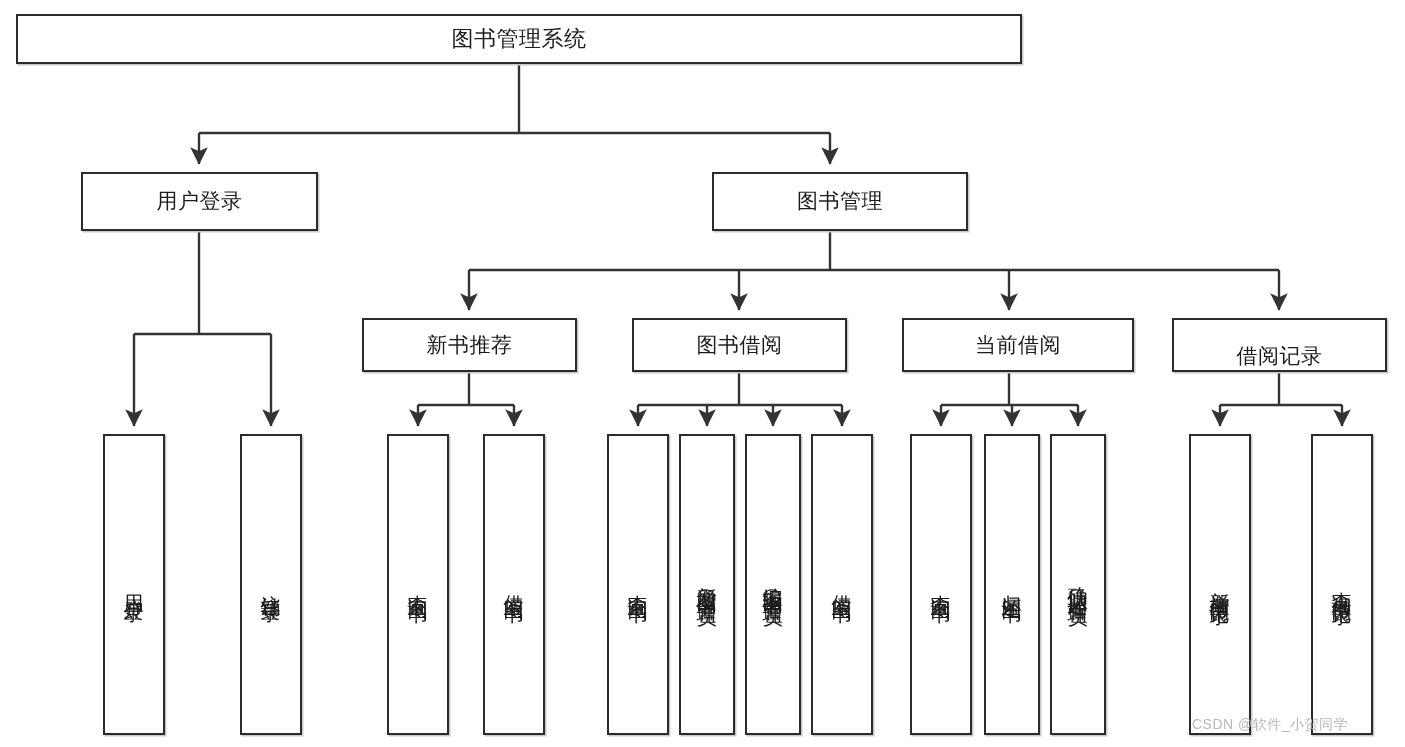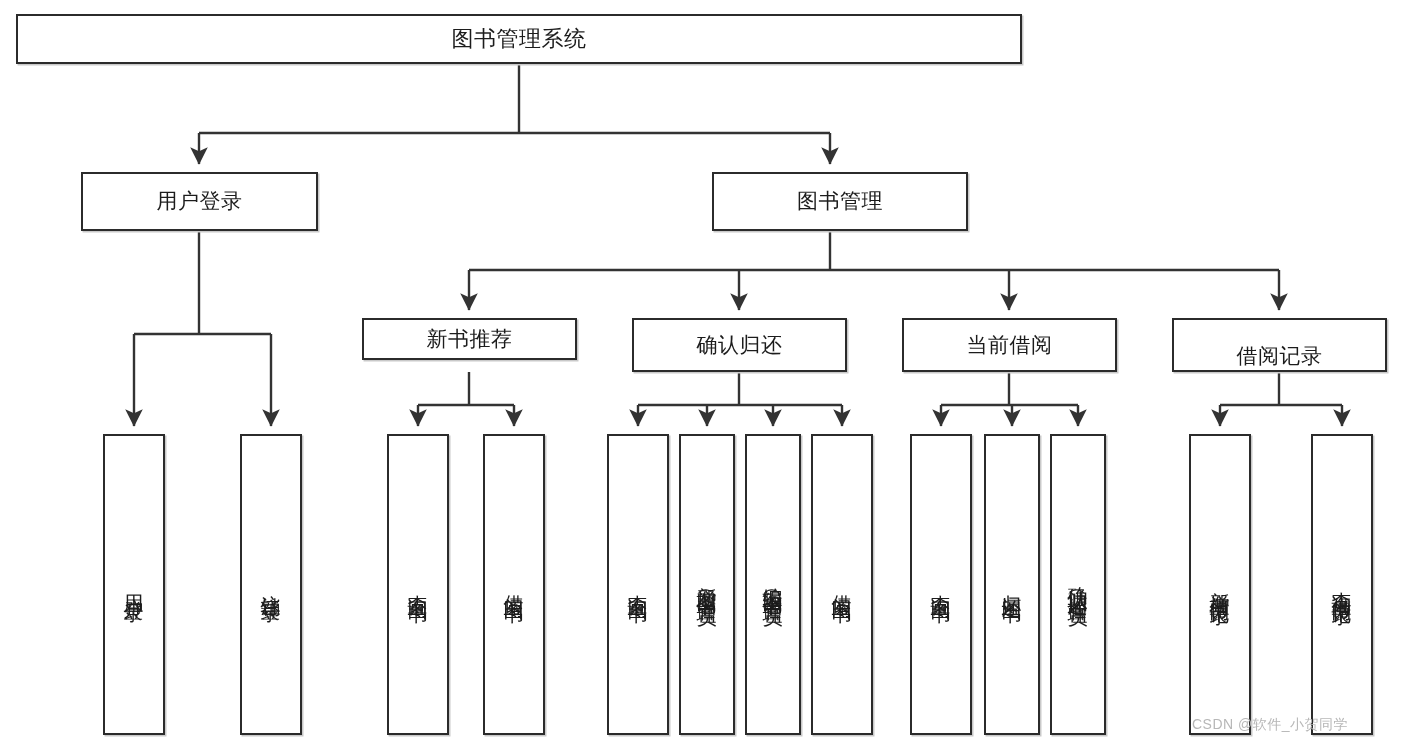--- a/index.html
+++ b/index.html
@@ -126,27 +126,27 @@
     <span class="label">图书管理系统</span>
   </div>
 
   <div class="node lvl1" style="left:81px; top:172px; width:237px; height:59px;">
     <span class="label">用户登录</span>
   </div>
   <div class="node lvl1" style="left:712px; top:172px; width:256px; height:59px;">
     <span class="label">图书管理</span>
   </div>
 
-  <div class="node lvl2" style="left:362px; top:318px; width:215px; height:42px;">
+  <div class="node lvl2" style="left:362px; top:318px; width:215px; height:54px;">
     <span class="label">新书推荐</span>
   </div>
   <div class="node lvl2" style="left:632px; top:318px; width:215px; height:54px;">
-    <span class="label">确认归还</span>
+    <span class="label">图书借阅</span>
   </div>
-  <div class="node lvl2" style="left:902px; top:318px; width:215px; height:54px;">
+  <div class="node lvl2" style="left:902px; top:318px; width:232px; height:54px;">
     <span class="label">当前借阅</span>
   </div>
   <div class="node lvl2" style="left:1172px; top:318px; width:215px; height:54px;align-items:flex-end;">
     <span class="label">借阅记录</span>
   </div>
 
   <div class="node vertical" style="left:103px; top:434px; width:62px; height:301px;">
     <span class="label">用户登录</span>
   </div>
   <div class="node vertical" style="left:240px; top:434px; width:62px; height:301px;">

